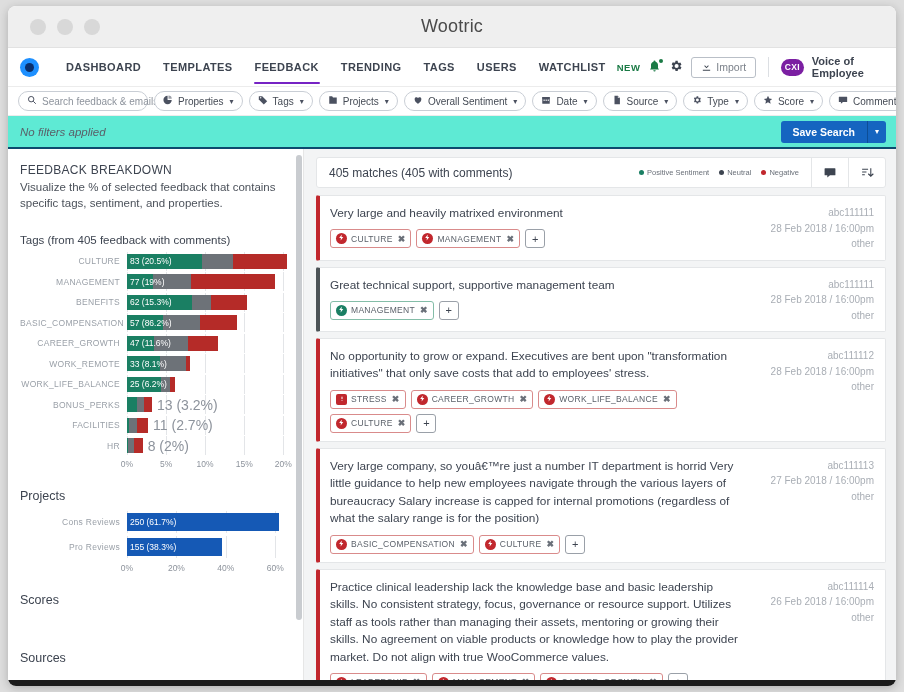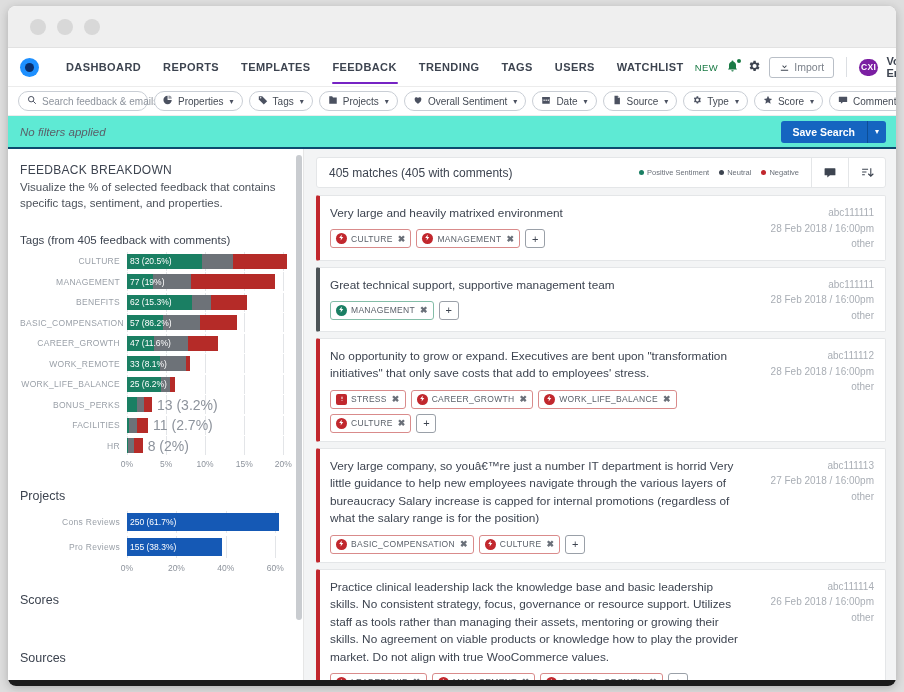--- a/index.html
+++ b/index.html
@@ -54,21 +54,21 @@
     font-size:11px; font-weight:bold; color:#3d4450;
     letter-spacing:.4px; padding:0 11px;
     height:100%; display:flex; align-items:center;
     position:relative; cursor:pointer;
   }
   .navlink.active::after {
     content:""; position:absolute; left:10px; right:10px; bottom:2px;
     height:2.5px; background:#7623c4; border-radius:1px;
   }
   .nav-right { margin-left:auto; display:flex; align-items:center; gap:8px; }
-  .new-badge { font-size:9.5px; font-weight:normal; color:#1a7a45; letter-spacing:.5px; }
+  .new-badge { font-size:9.5px; font-weight:bold; color:#1a7a45; letter-spacing:.5px; }
   .bell { position:relative; width:14px; height:16px; color:#1a7a45; font-size:14px; line-height:1; }
   .bell .dot { position:absolute; right:-2px; top:0px; width:4px; height:4px; border-radius:50%; background:#1a7a45; }
   .gear { font-size:14px; color:#3d4450; line-height:1; }
   .import-btn {
     display:flex; align-items:center; gap:4px;
     border:1px solid #b9bfc7; border-radius:3px;
     padding:3px 9px; font-size:10.5px; color:#7c828b;
     background:#fff; cursor:pointer;
   }
   .import-btn .ic { color:#3d4450; font-size:11px; }
@@ -232,29 +232,29 @@
 <body>
 
 <div class="window">
 
   <div class="titlebar">
     <div class="lights">
       <span class="light"></span>
       <span class="light"></span>
       <span class="light"></span>
     </div>
+    <div class="win-title">Wootric</div>
   </div>
 
   <div class="navbar">
     <div class="logo">
         <i></i>
       </div>
     <div class="navlinks" id="navlinks">
         <div class="navlink">DASHBOARD</div>
-        <div class="navlink">REPORTS</div>
         <div class="navlink">TEMPLATES</div>
         <div class="navlink active">FEEDBACK</div>
         <div class="navlink">TRENDING</div>
         <div class="navlink">TAGS</div>
         <div class="navlink">USERS</div>
         <div class="navlink">WATCHLIST</div>
       </div>
     <div class="nav-right">
       <span class="new-badge">NEW</span>
       <span class="bell">

